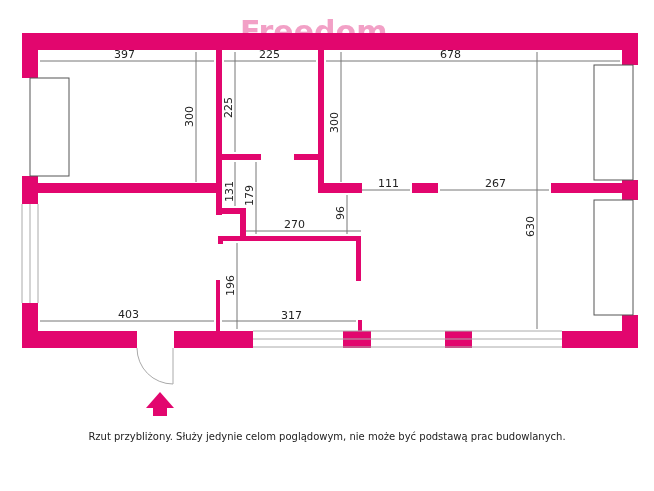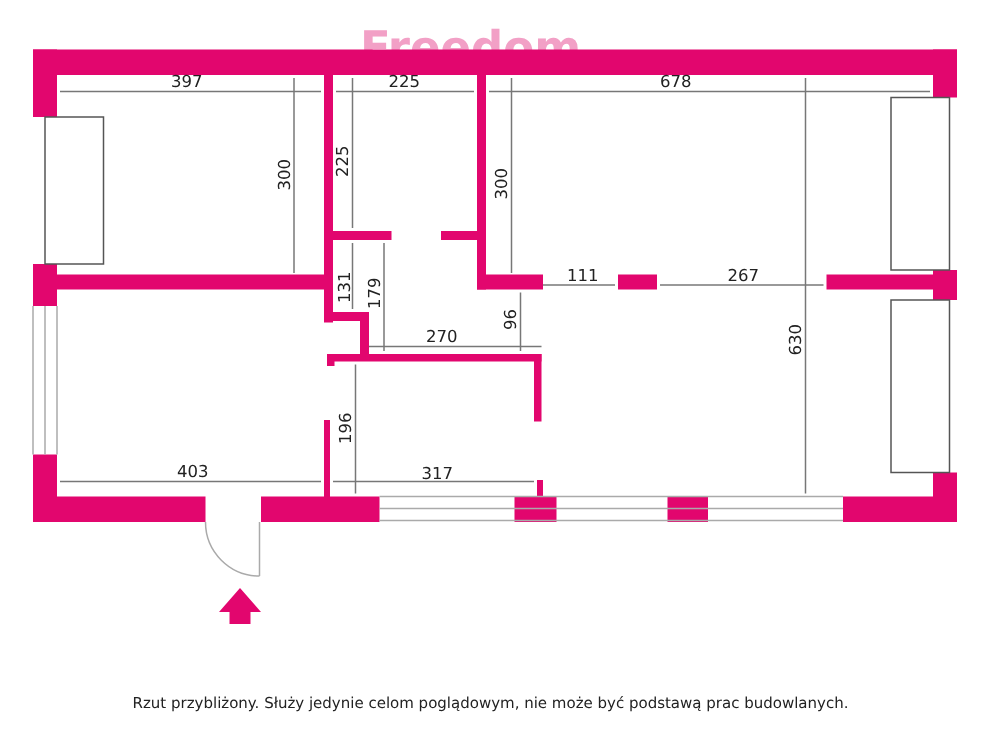--- a/index.html
+++ b/index.html
@@ -4,21 +4,21 @@
 <style>
   html,body{margin:0;padding:0;background:#fff;}
   body{width:654px;height:491px;position:relative;overflow:hidden;font-family:"Liberation Sans",sans-serif;}
   svg{position:absolute;left:0;top:0;}
   .w{fill:#e2066e;}
   .dim{stroke:#777;stroke-width:1;fill:none;}
   .lbl{font-family:"DejaVu Sans",sans-serif;font-size:11px;fill:#222;}
   .thin{stroke:#aaa;stroke-width:1;fill:none;}
   .win{stroke:#555;stroke-width:1;fill:#fff;}
   .wm{font-family:"DejaVu Sans",sans-serif;font-size:30px;fill:#f2a0c6;font-weight:bold;}
-  .caption{position:absolute;left:0;top:464px;width:654px;text-align:center;font-size:10px;color:#222;font-family:"DejaVu Sans",sans-serif;}
+  .caption{position:absolute;left:0;top:431px;width:654px;text-align:center;font-size:10px;color:#222;font-family:"DejaVu Sans",sans-serif;}
 </style>
 </head>
 <body>
 
 <svg width="654" height="491" viewBox="0 0 654 491">
 
   <text class="wm" x="240" y="42">Freedom</text>
 
   <g>
     <rect class="w" x="22" y="33" width="616" height="17"></rect>

